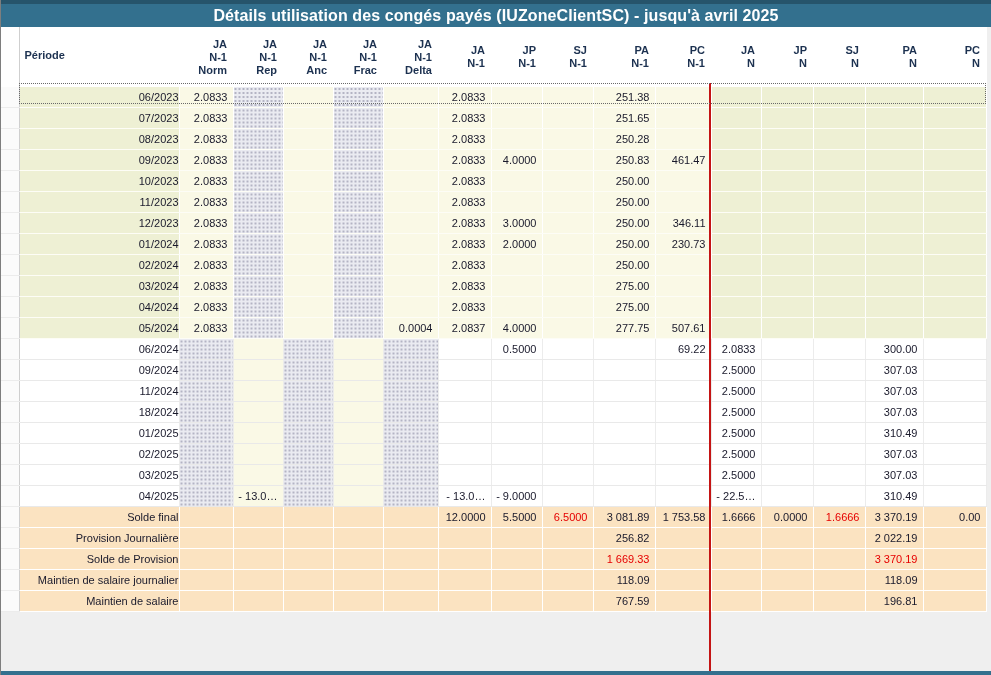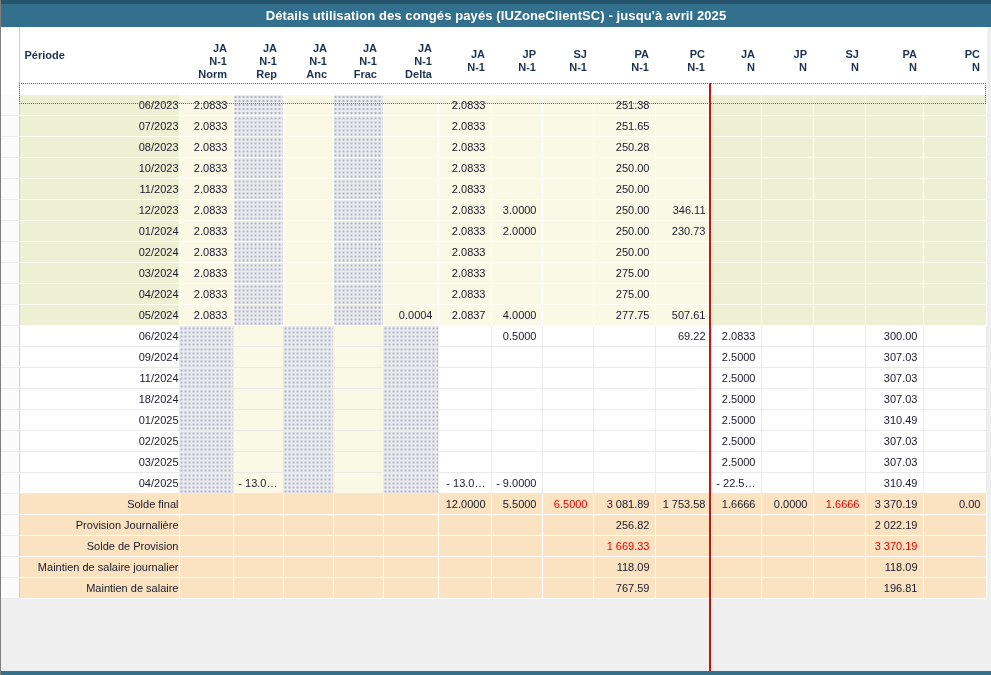--- a/index.html
+++ b/index.html
@@ -4,31 +4,31 @@
 <style>
   html,body{margin:0;padding:0;background:#d8d8d8;}
   .window{
     position:relative;width:991px;height:675px;overflow:hidden;
     background:#efefef;border-left:1px solid #7e7e7e;box-sizing:border-box;
     font-family:"Liberation Sans",sans-serif;
   }
   .titlebar-top{height:4px;background:#26546b;}
   .titlebar{
     height:23px;background:#33708e;color:#ffffff;font-weight:bold;
-    font-size:13px;text-align:center;line-height:23px;
+    font-size:16px;text-align:center;line-height:23px;
     letter-spacing:.1px;white-space:nowrap;overflow:hidden;
   }
   .grid-area{position:absolute;top:27px;left:0;}
   table{border-collapse:collapse;table-layout:fixed;width:985px;background:#ffffff;}
   thead th{
     height:56px;background:#ffffff;font-size:11px;font-weight:bold;color:#1c3150;
     vertical-align:middle;text-align:right;padding:0 6px 0 0;line-height:13px;
     white-space:nowrap;overflow:hidden;border:none;
   }
-  thead th.left{text-align:left;padding:0 0 12px 5px;}
+  thead th.left{text-align:left;padding:0 0 4px 5px;}
   thead th.gutter-h{background:#ffffff;border-right:1px solid #cfcfcf;}
   tbody td{
     height:20px;font-size:11px;color:#19192b;text-align:right;
     padding:0 5px 0 0;white-space:nowrap;overflow:hidden;box-sizing:content-box;
   }
   tbody td.left{text-align:right;padding:0 0 0 5px;}
   td.gutter-c{background:#fbfbfb;border-right:1px solid #cfcfcf;border-bottom:1px solid #ececec;}
   td.base{background:#eef0d4;}
   td.val{background:#faf9e6;}
   td.plain{background:#ffffff;}
@@ -147,20 +147,39 @@
             <td class="val">250.28</td>
             <td class="val"></td>
             <td class="base"></td>
             <td class="base"></td>
             <td class="base"></td>
             <td class="base"></td>
             <td class="base"></td>
           </tr>
           <tr class="g1">
             <td class="gutter-c"></td>
+            <td class="base left">09/2023</td>
+            <td class="val">2.0833</td>
+            <td class="dotted"></td>
+            <td class="val"></td>
+            <td class="dotted"></td>
+            <td class="val"></td>
+            <td class="val">2.0833</td>
+            <td class="val">4.0000</td>
+            <td class="val"></td>
+            <td class="val">250.83</td>
+            <td class="val">461.47</td>
+            <td class="base"></td>
+            <td class="base"></td>
+            <td class="base"></td>
+            <td class="base"></td>
+            <td class="base"></td>
+          </tr>
+          <tr class="g1">
+            <td class="gutter-c"></td>
             <td class="base left">10/2023</td>
             <td class="val">2.0833</td>
             <td class="dotted"></td>
             <td class="val"></td>
             <td class="dotted"></td>
             <td class="val"></td>
             <td class="val">2.0833</td>
             <td class="val"></td>
             <td class="val"></td>
             <td class="val">250.00</td>

